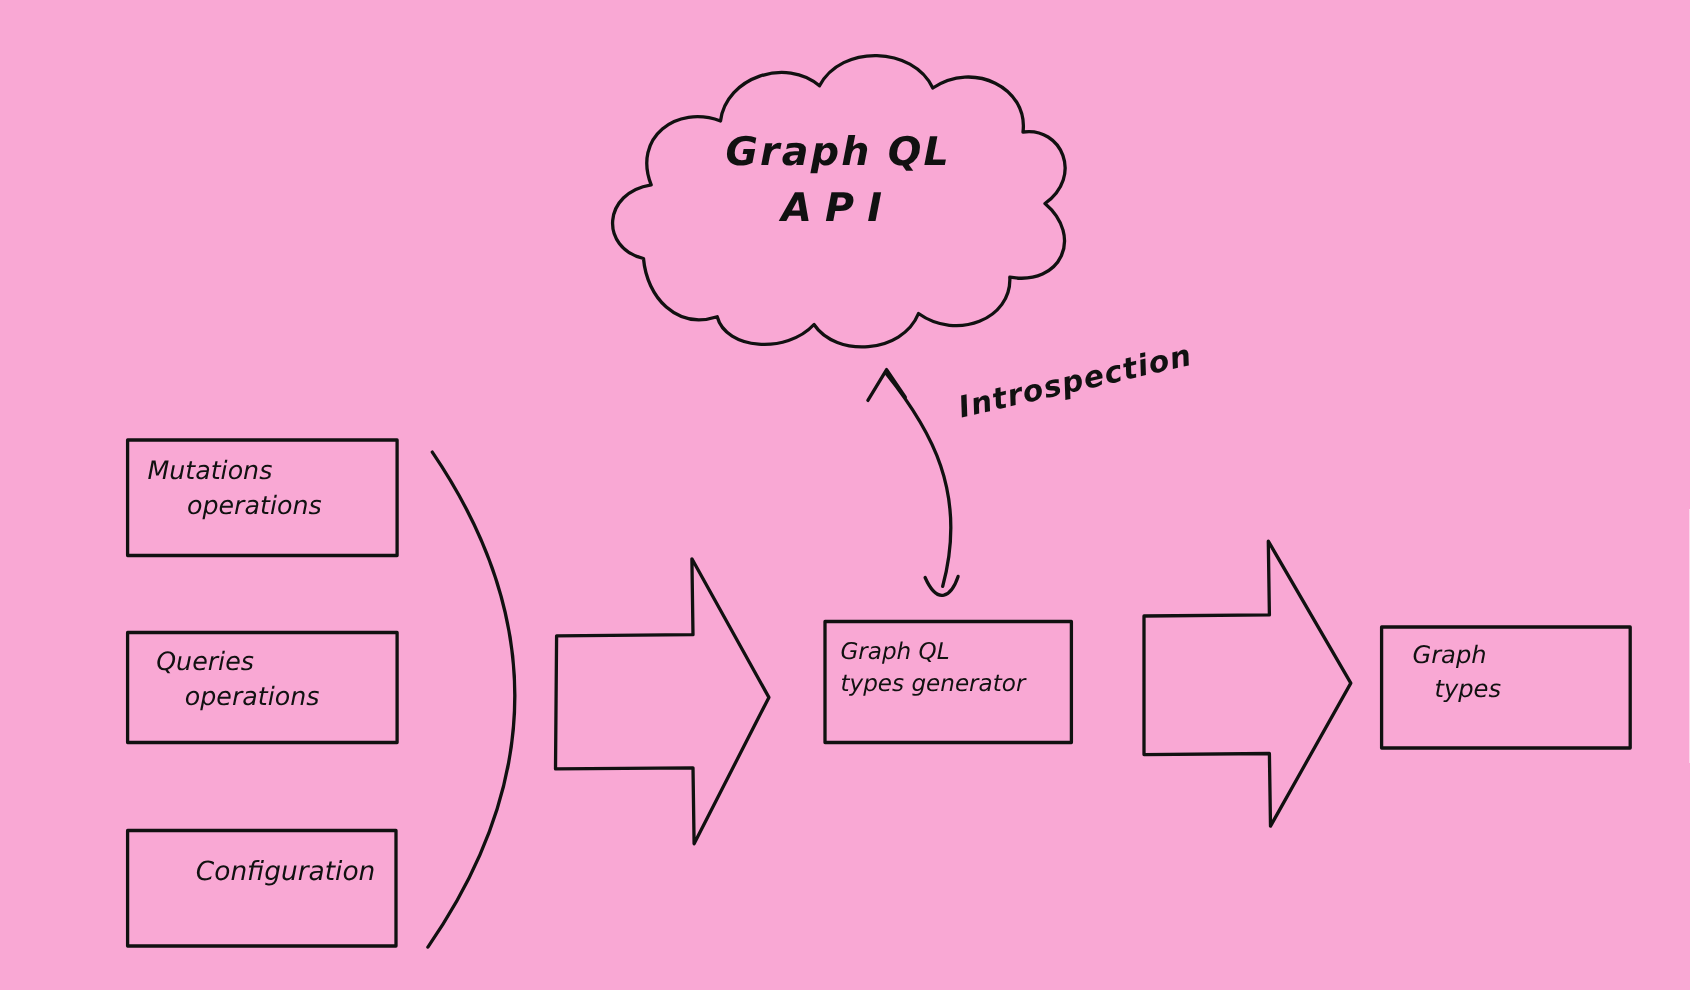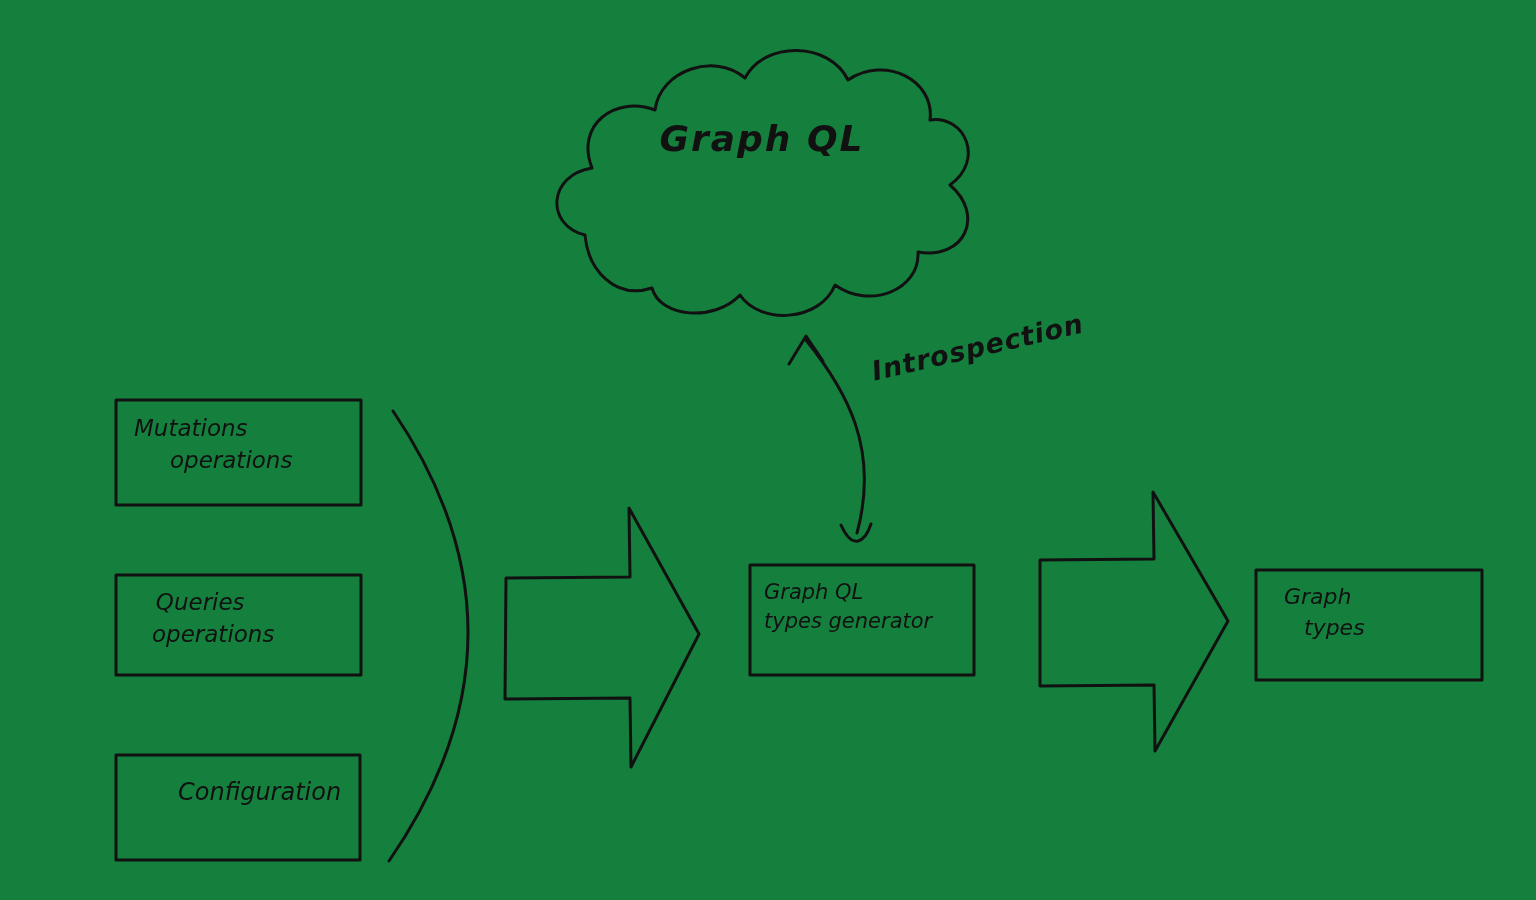--- a/index.html
+++ b/index.html
@@ -4,21 +4,21 @@
 <style>
   html, body {
     margin: 0;
     padding: 0;
     background: #ffffff;
   }
   .diagram {
     position: relative;
     width: 1536px;
     height: 900px;
-    background: #15803d;
+    background: #f9a8d4;
     overflow: hidden;
     font-family: "DejaVu Sans", sans-serif;
   }
   .diagram svg {
     position: absolute;
     left: 0;
     top: 0;
     width: 1536px;
     height: 900px;
   }
@@ -53,21 +53,21 @@
     transform-origin: left center;
   }
   .box-lbl {
     font-size: 23px;
     line-height: 1.4;
   }
   .ind-lg { padding-left: 36px; }
   .ind-md { padding-left: 26px; }
   .ind-sm { padding-left: 20px; }
   #lbl-mutations   { left: 134px;  top: 412px; }
-  #lbl-queries     { left: 126px;  top: 586px; text-align: center; }
+  #lbl-queries     { left: 142px;  top: 586px; }
   #lbl-config      { left: 138px;  top: 776px; font-size: 24px; margin-left: 40px; }
   #lbl-generator   { left: 764px;  top: 578px; font-size: 21px; }
   #lbl-output      { left: 1284px; top: 582px; font-size: 22px; }
 </style>
 </head>
 <body>
 
 <div class="diagram">
 
   <svg viewBox="0 0 1536 900" fill="none" stroke="#111111" stroke-width="3" stroke-linecap="round" stroke-linejoin="round">
@@ -99,20 +99,21 @@
 
     <rect x="750" y="565" width="224" height="110"></rect>
 
     <path d="M 1040 560 L 1154 559 L 1153 492 L 1228 621 L 1155 751 L 1154 685 L 1040 686 Z"></path>
 
     <rect x="1256" y="570" width="226" height="110"></rect>
   </svg>
 
   <div class="lbl cloud-lbl">
     <div class="line1">Graph QL</div>
+    <div class="line2">API</div>
   </div>
 
   <div class="lbl intro-lbl">Introspection</div>
 
   <div class="lbl box-lbl" id="lbl-mutations">
     <div>Mutations</div>
     <div class="ind-lg">operations</div>
   </div>
 
   <div class="lbl box-lbl" id="lbl-queries">

